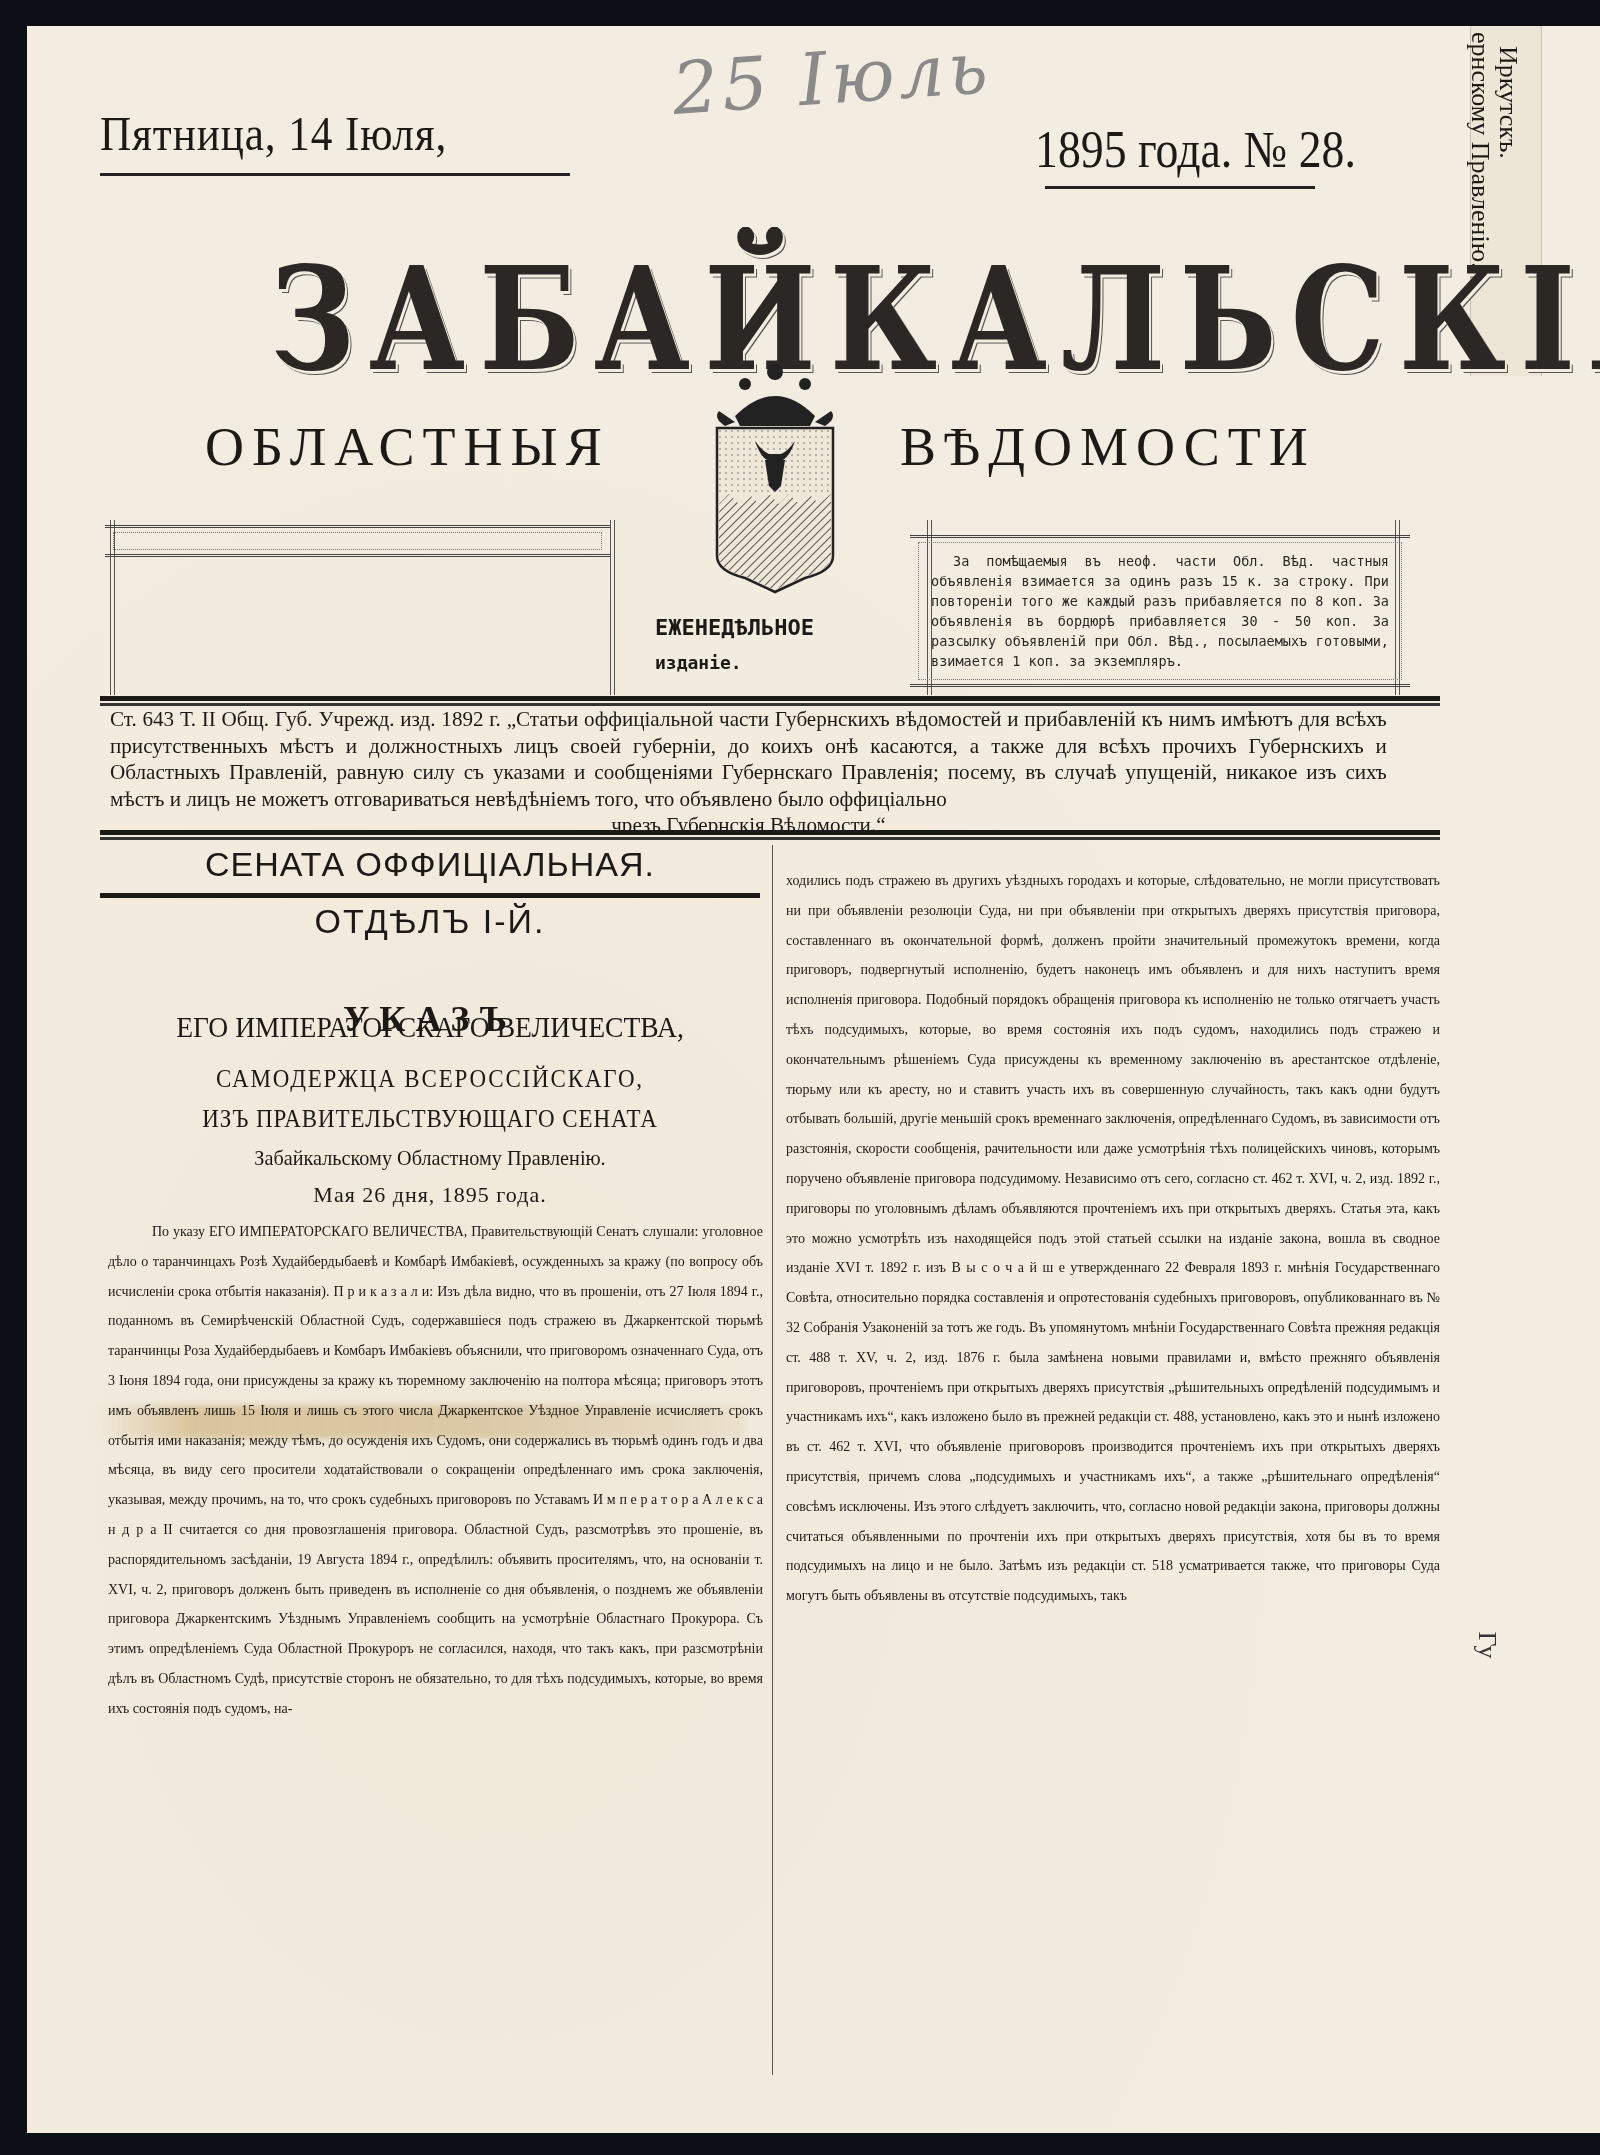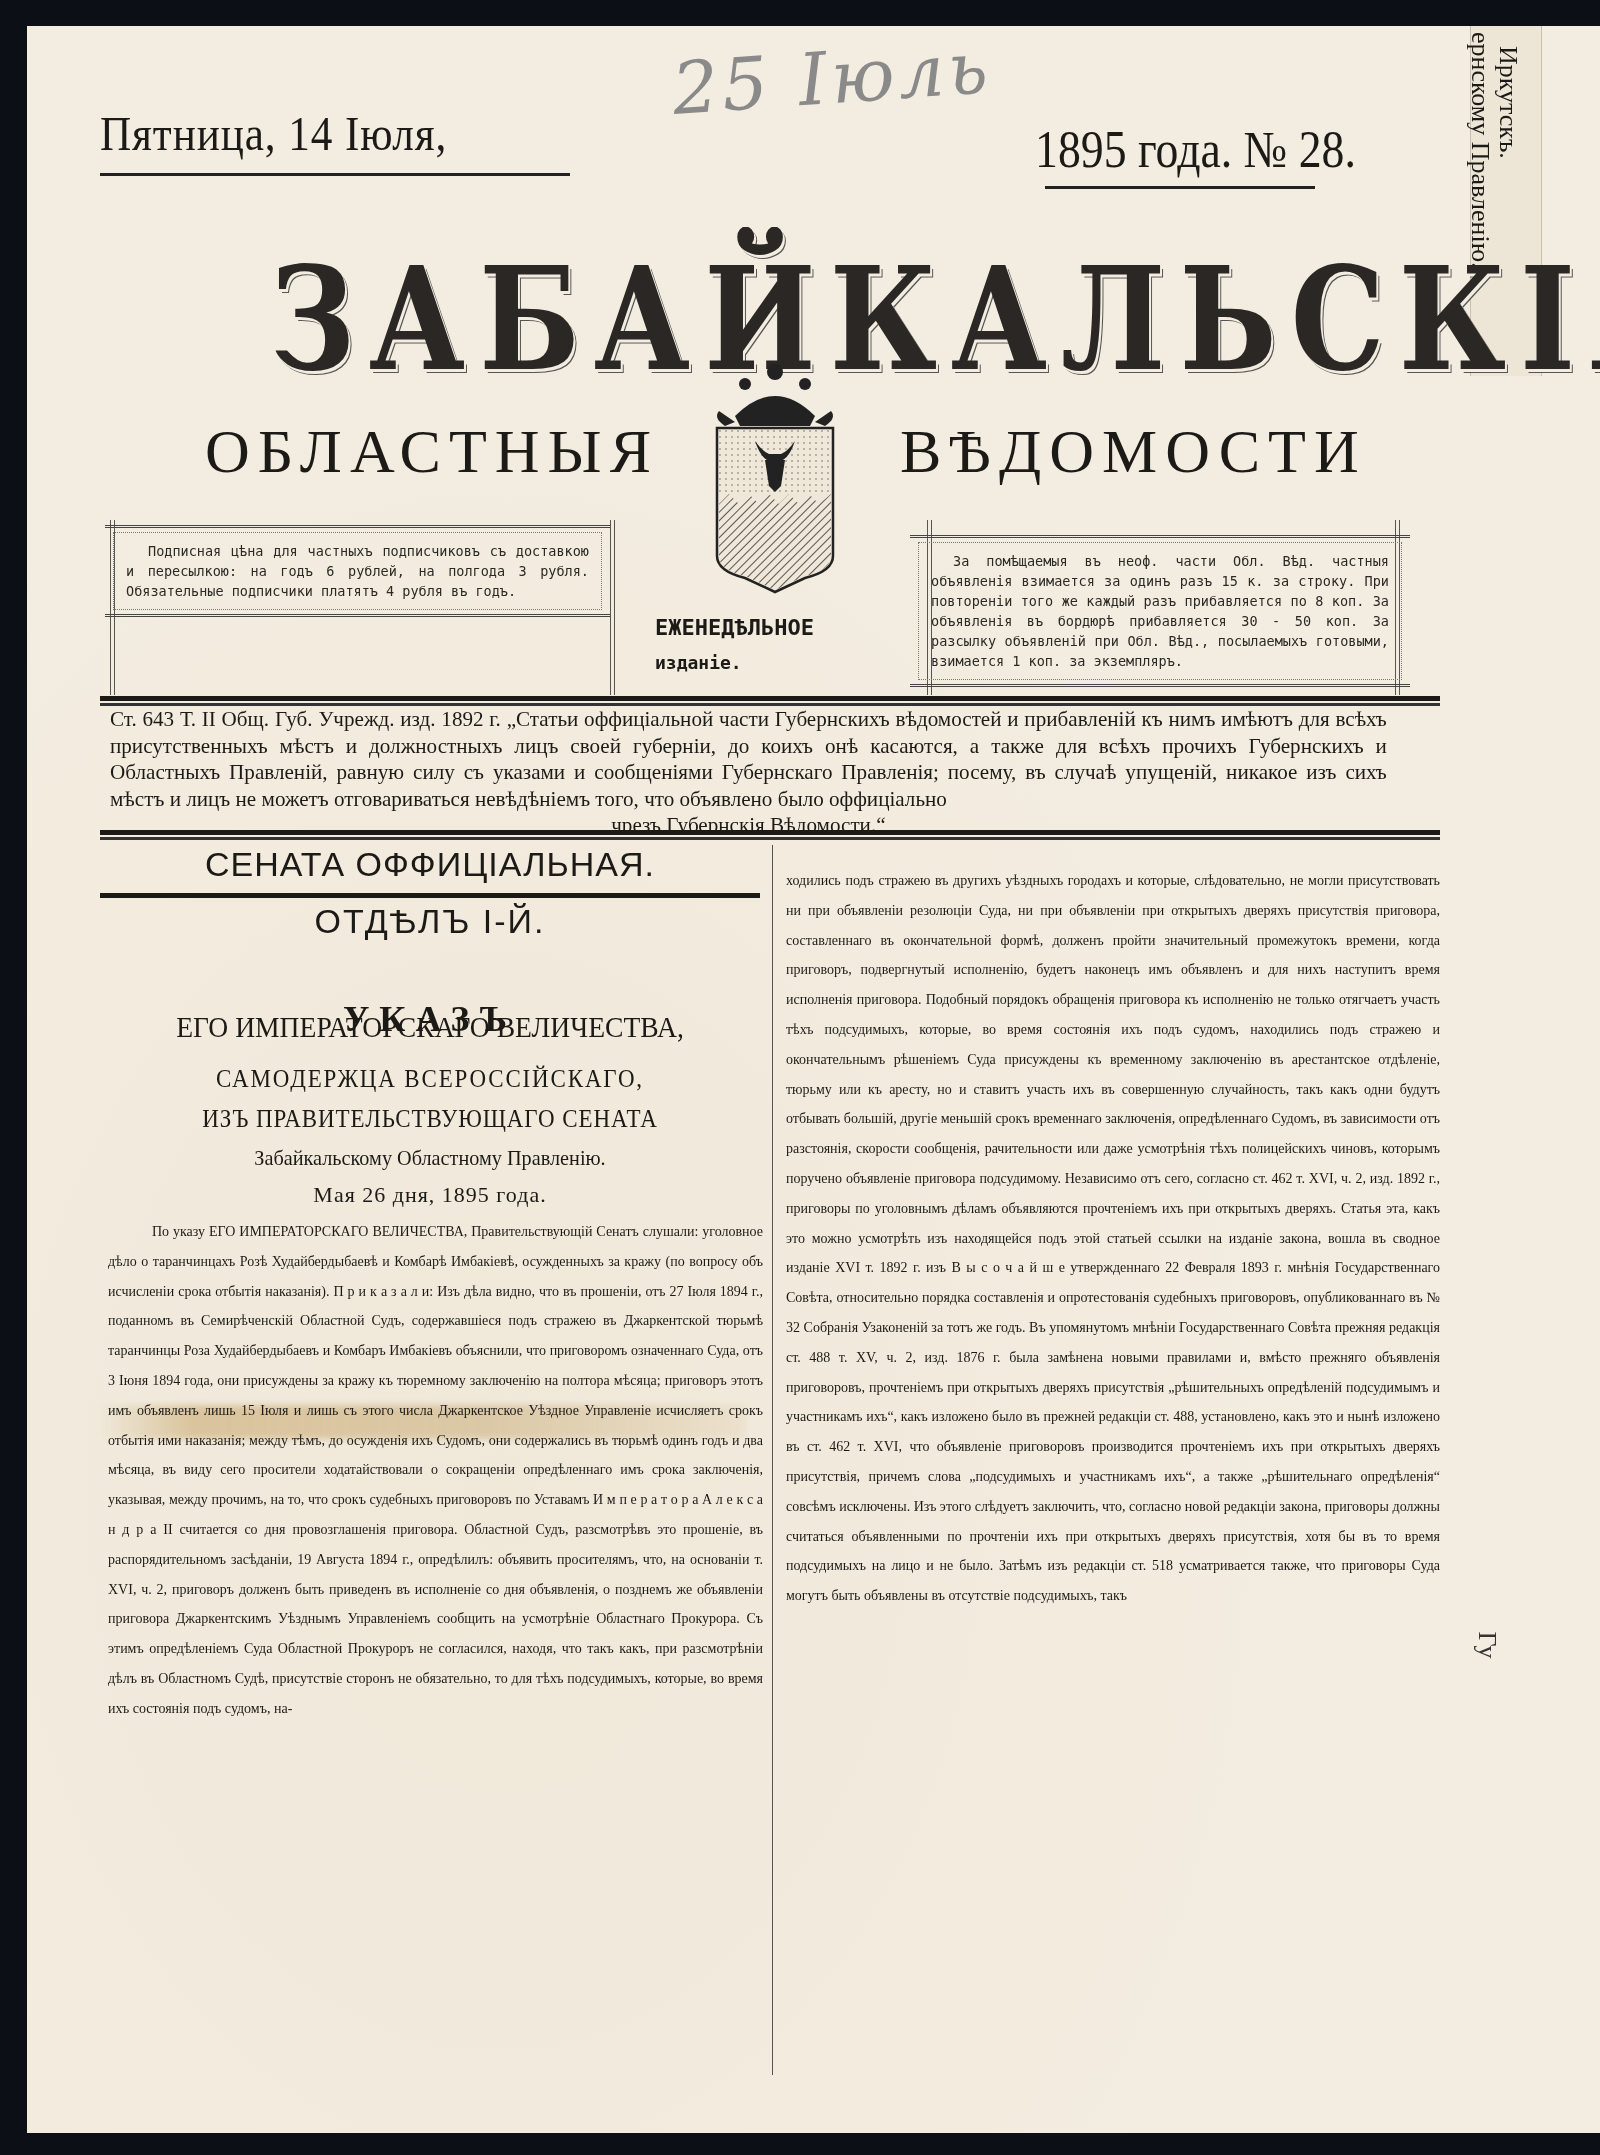--- a/index.html
+++ b/index.html
@@ -38,21 +38,21 @@
   }
   .label-strip .v1 { left:22px; }
   .label-strip .v2 { left:-6px; top:6px; }
   .masthead-title {
     position:absolute; left:270px; top:250px; width:1030px; text-align:center;
     font-family:"DejaVu Serif",serif; font-weight:bold; font-size:118px; letter-spacing:14px;
     color:#2a2724; text-shadow:2px 2px 0 #f3ede1, 3px 3px 0 #555;
     transform:scaleY(1.2);
   }
   .sub-left, .sub-right {
-    position:absolute; top:416px; font-size:62px; letter-spacing:8px;
+    position:absolute; top:416px; font-size:54px; letter-spacing:8px;
     font-family:"Liberation Serif",serif;
   }
   .sub-left { left:205px; }
   .sub-right { left:900px; }
   .coat {
     position:absolute; left:705px; top:356px; width:140px; height:240px;
   }
   .weekly { position:absolute; left:655px; top:615px; width:250px; text-align:left;
     font-family:"DejaVu Sans Mono",monospace; font-weight:bold; font-size:22px; }
   .weekly2 { position:absolute; left:655px; top:652px; width:250px; text-align:left;
@@ -155,21 +155,20 @@
 <div class="weekly">ЕЖЕНЕДѢЛЬНОЕ</div>
 <div class="weekly2">изданiе.</div>
 
 <div class="vrule" style="left:110px;top:520px;height:175px;"></div>
 <div class="vrule" style="left:610px;top:520px;height:175px;"></div>
 <div class="vrule" style="left:927px;top:520px;height:175px;"></div>
 <div class="vrule" style="left:1395px;top:520px;height:175px;"></div>
 
 <div class="box box-left">
   <div class="inner">
-    <p class="p">Подписная цѣна для частныхъ подписчиковъ съ доставкою и пересылкою: на годъ 6 рублей, на полгода 3 рубля. Обязательные подписчики платятъ 4 рубля въ годъ.</p>
   </div>
 </div>
 
 <div class="box box-right">
   <div class="inner">
     <p class="p">За помѣщаемыя въ неоф. части Обл. Вѣд. частныя объявленiя взимается за одинъ разъ 15 к. за строку. При повторенiи того же каждый разъ прибавляется по 8 коп. За объявленiя въ бордюрѣ прибавляется 30 - 50 коп. За разсылку объявленiй при Обл. Вѣд., посылаемыхъ готовыми, взимается 1 коп. за экземпляръ.</p>
   </div>
 </div>
 
 <div class="heavy-rule" style="top:696px;"></div>

